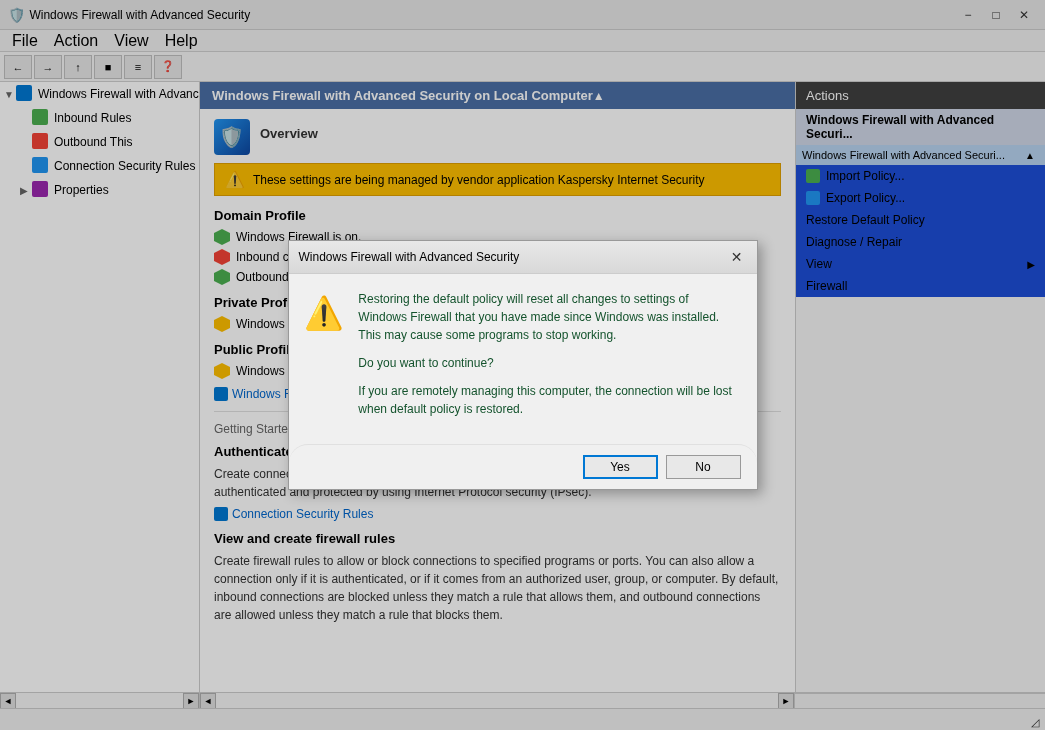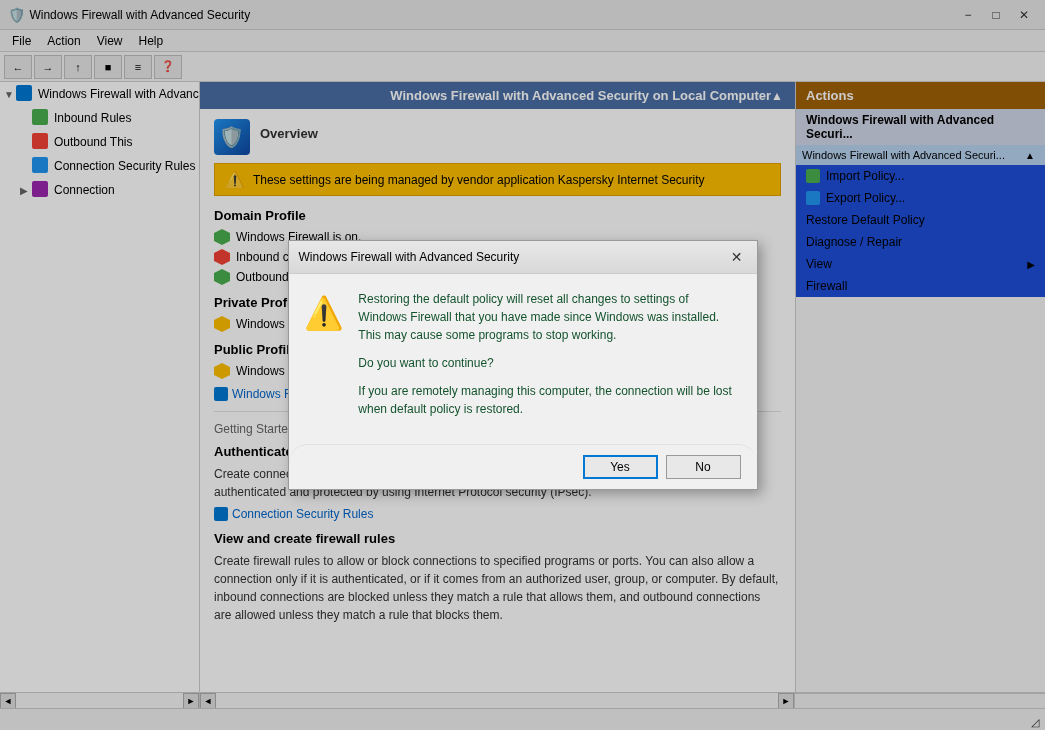--- a/index.html
+++ b/index.html
@@ -21,21 +21,21 @@
 
     
     .menu-bar {
       background: #f0f0f0;
       height: 22px;
       display: flex;
       align-items: center;
       padding: 0 4px;
       border-bottom: 1px solid #d0d0d0;
     }
-    .menu-item { padding: 2px 8px; font-size: 12px; cursor: pointer; color: #000; }
+    .menu-item { padding: 2px 8px; font-size: 16px; cursor: pointer; color: #000; }
 
     
     .toolbar {
       background: #f5f5f5;
       height: 30px;
       display: flex;
       align-items: center;
       padding: 0 4px;
       border-bottom: 1px solid #d0d0d0;
       gap: 2px;
@@ -82,21 +82,21 @@
       position: relative;
     }
     .center-header {
       background: #4a6fa5;
       color: #fff;
       padding: 6px 12px;
       font-size: 13px;
       font-weight: bold;
       display: flex;
       align-items: center;
-      justify-content: flex-end;
+      justify-content: flex-start;
     }
     .center-scroll-btn { color: #fff; background: transparent; border: none; cursor: pointer; font-size: 12px; }
 
     .center-content { padding: 10px 14px; }
     .overview-label { font-size: 12px; color: #333; margin-bottom: 8px; }
     .warning-banner {
       background: #ffc000;
       color: #000;
       padding: 6px 10px;
       font-size: 12px;
@@ -123,25 +123,25 @@
     .conn-section-link { color: #0066cc; display: flex; align-items: center; gap: 4px; cursor: pointer; margin-top: 6px; font-size: 12px; }
 
     
     .right-panel {
       width: 250px;
       background: #f5f5f5;
       border-left: 1px solid #ccc;
       overflow-y: auto;
     }
     .right-panel-header {
-      background: #a16207;
+      background: #404040;
       color: #fff;
       padding: 6px 10px;
       font-size: 13px;
-      font-weight: bold;
+      font-weight: normal;
     }
     .actions-section { background: #1d4ed8; margin-bottom: 16px; }
     .actions-section-header {
       background: #d0d8e8;
       padding: 4px 10px;
       font-size: 12px;
       font-weight: bold;
       color: #000;
     }
     .action-item {
@@ -313,21 +313,21 @@
         <span class="tree-icon-conn"></span>
       </span>
       <span>Connection Security Rules</span>
     </div>
     <div class="tree-item">
       <span class="indent"></span>
       <span class="expand">▶</span>
       <span class="icon">
         <span class="tree-icon-monitor"></span>
       </span>
-      <span>Connection</span>
+      <span>Properties</span>
     </div>
   </div>
 
   <div class="center-panel">
     <div class="center-header">
       <span>Windows Firewall with Advanced Security on Local Computer</span>
       <button class="center-scroll-btn">▲</button>
     </div>
     <div class="center-content">
 

